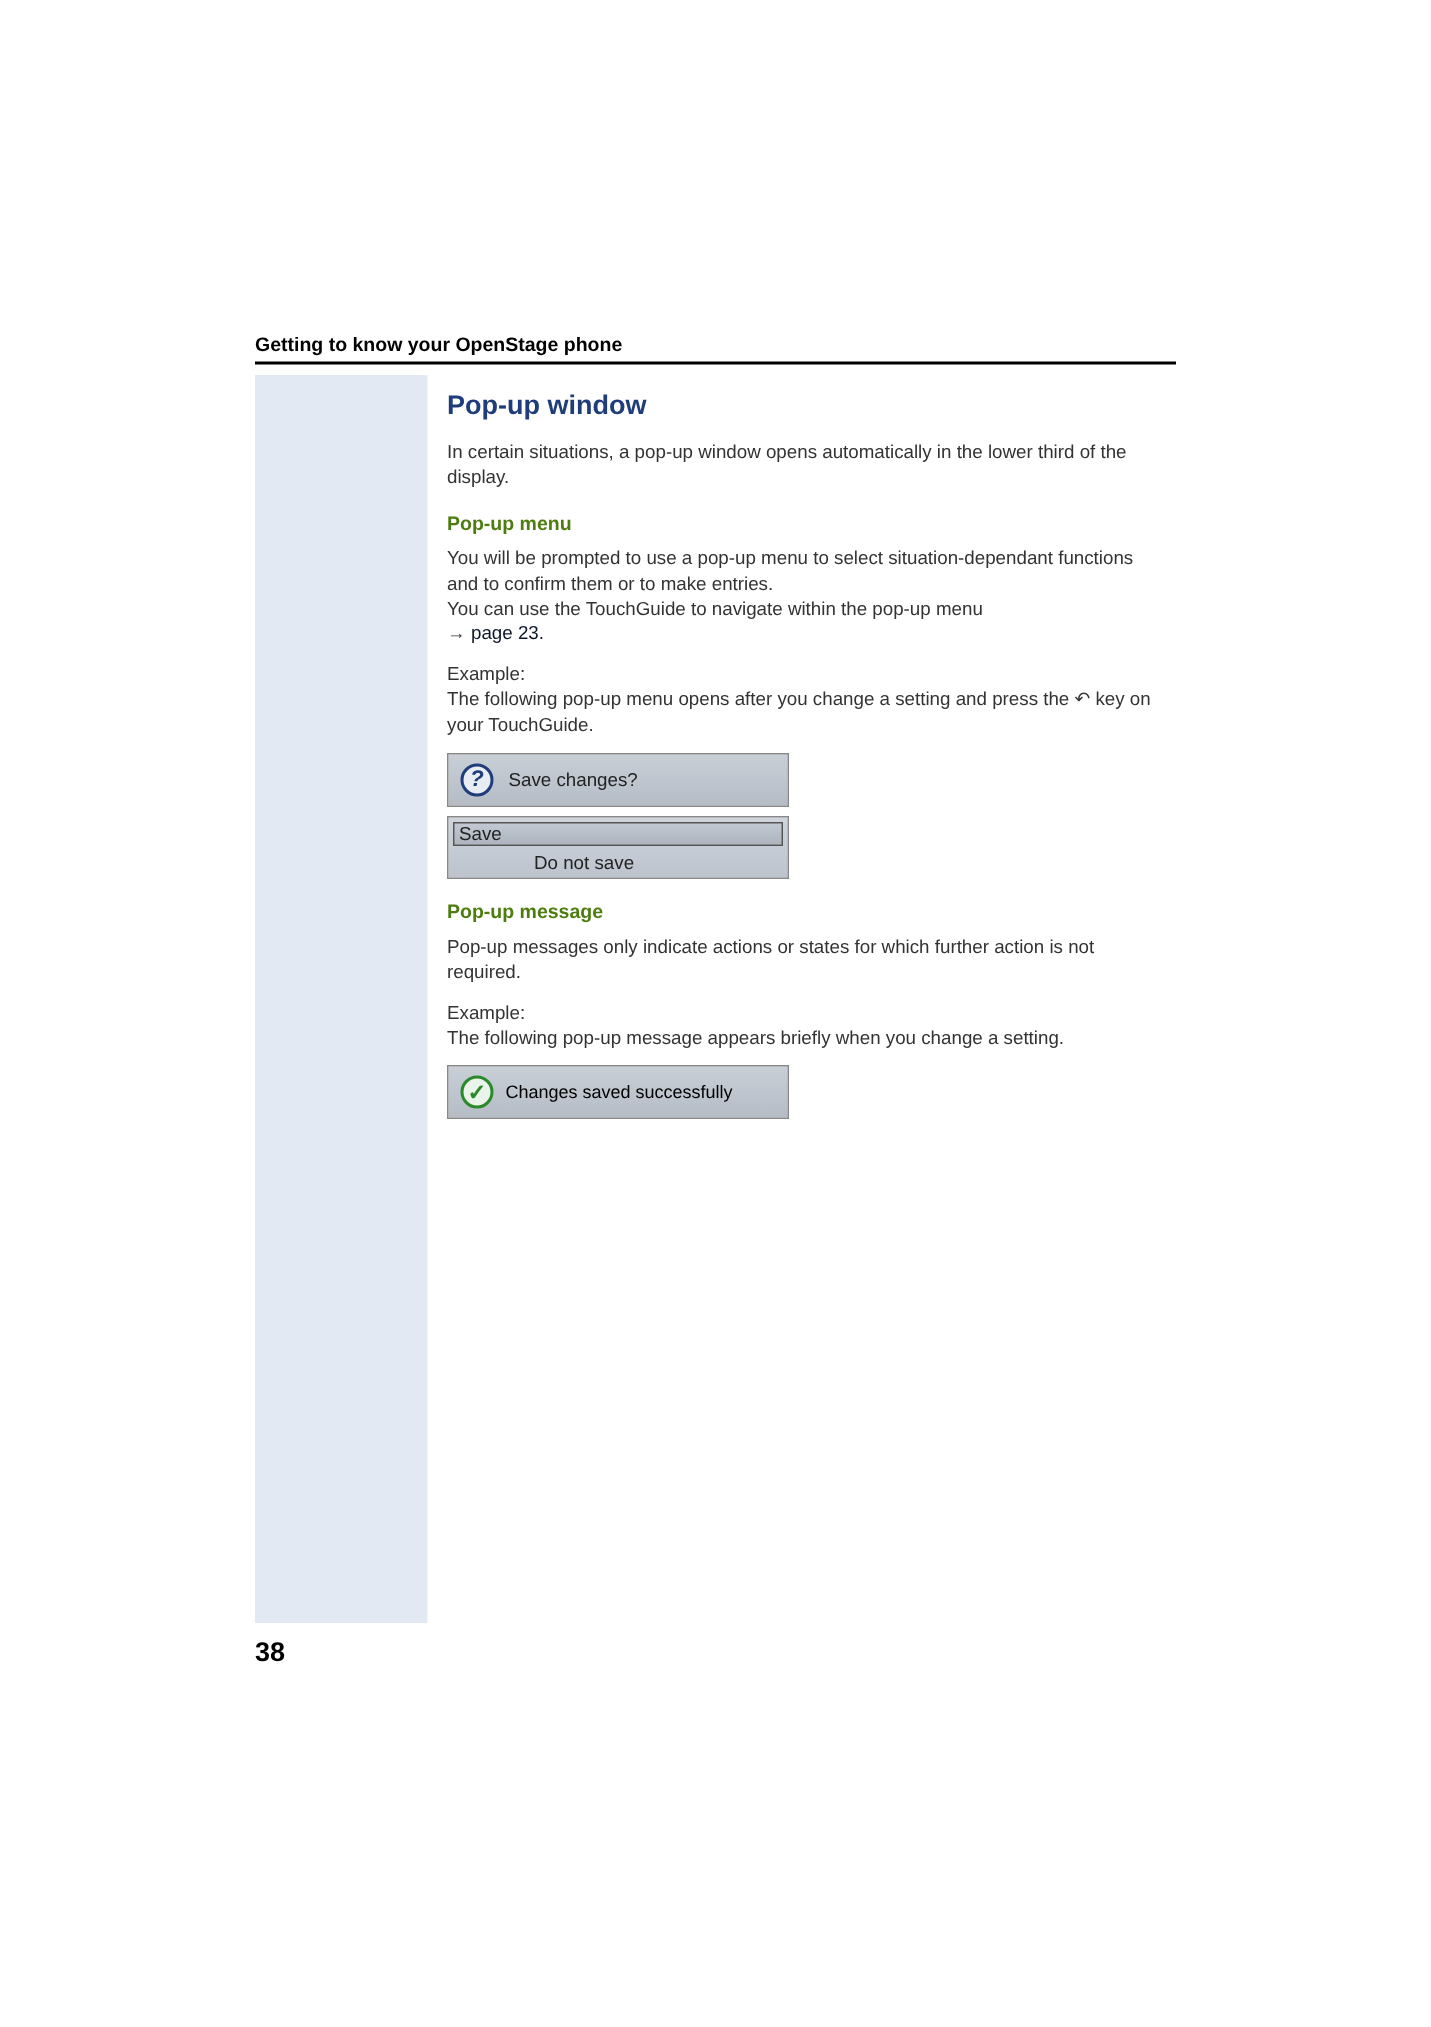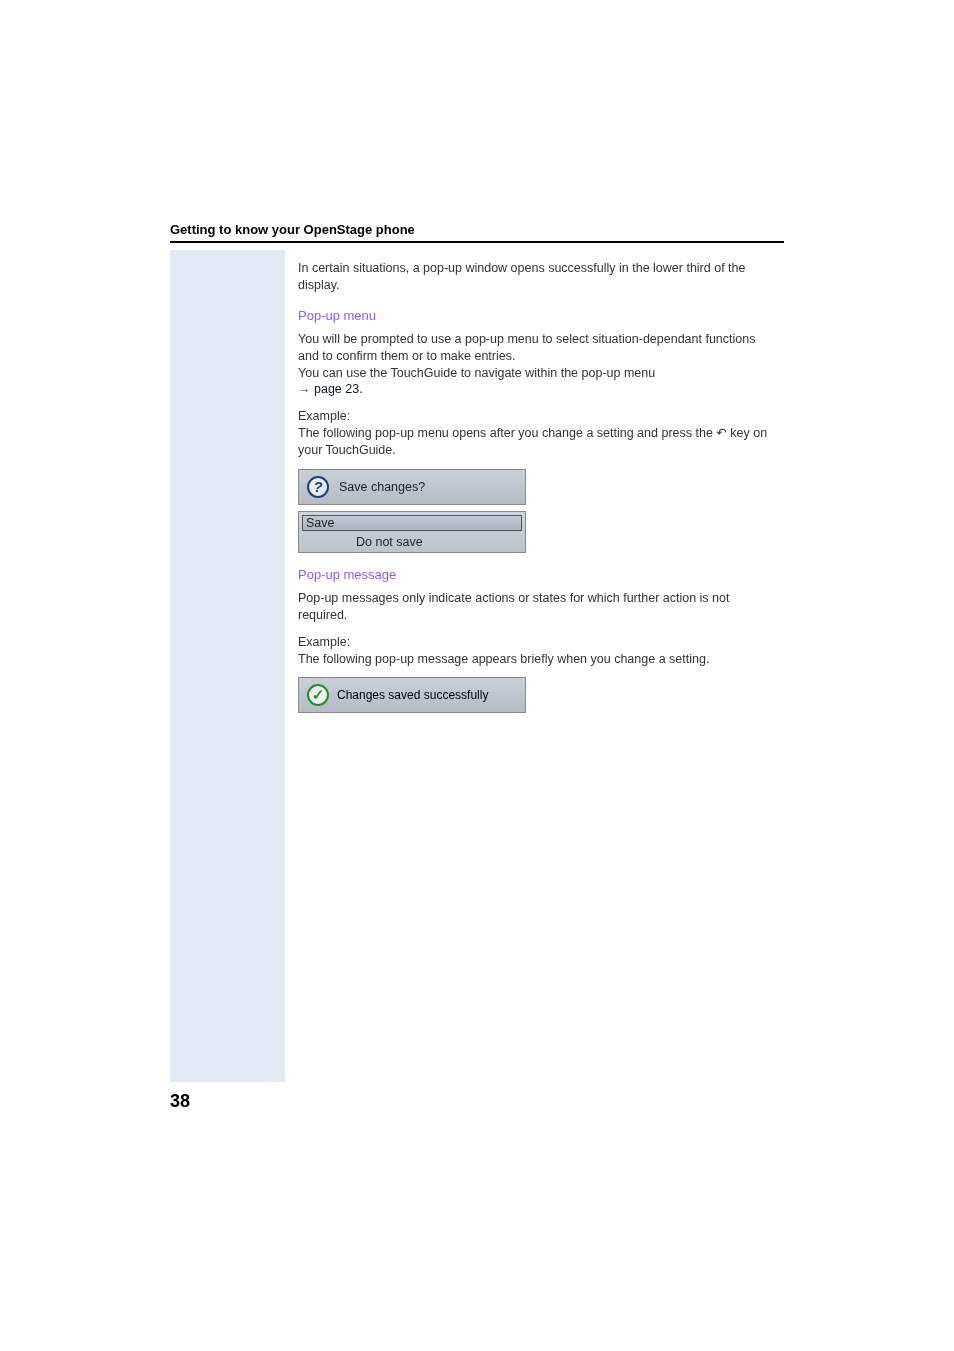--- a/index.html
+++ b/index.html
@@ -45,22 +45,22 @@
       font-size: 18px;
       margin-bottom: 12px;
     }
     .body-text {
       font-size: 12.5px;
       line-height: 1.35;
       color: #333333;
       margin-bottom: 10px;
     }
     .sub-heading {
-      color: #8b5cf6;
-      font-weight: normal;
+      color: #4d7c0f;
+      font-weight: bold;
       font-size: 13px;
       margin-top: 14px;
       margin-bottom: 8px;
     }
     .ref-link {
       color: #0f172a;
       margin-top: 40px;
     }
     .arrow-icon {
       display: inline-block;
@@ -155,22 +155,23 @@
 <body>
 
 <div class="page-header">
   <span>Getting to know your OpenStage phone</span>
 </div>
 
 <div class="left-bar"></div>
 
 <div class="content">
 
-
-  <div class="body-text">In certain situations, a pop-up window opens successfully in the lower third of the display.</div>
+  <div class="h2-title">Pop-up window</div>
+
+  <div class="body-text">In certain situations, a pop-up window opens automatically in the lower third of the display.</div>
 
   <div class="sub-heading">Pop-up menu</div>
 
   <div class="body-text">
     <span>You will be prompted to use a pop-up menu to select situation-dependant functions and to confirm them or to make entries.</span><br>
     <span>You can use the TouchGuide to navigate within the pop-up menu</span><br>
     <span class="arrow-icon">→</span>
     <span class="ref-link">page 23.</span>
   </div>
 

